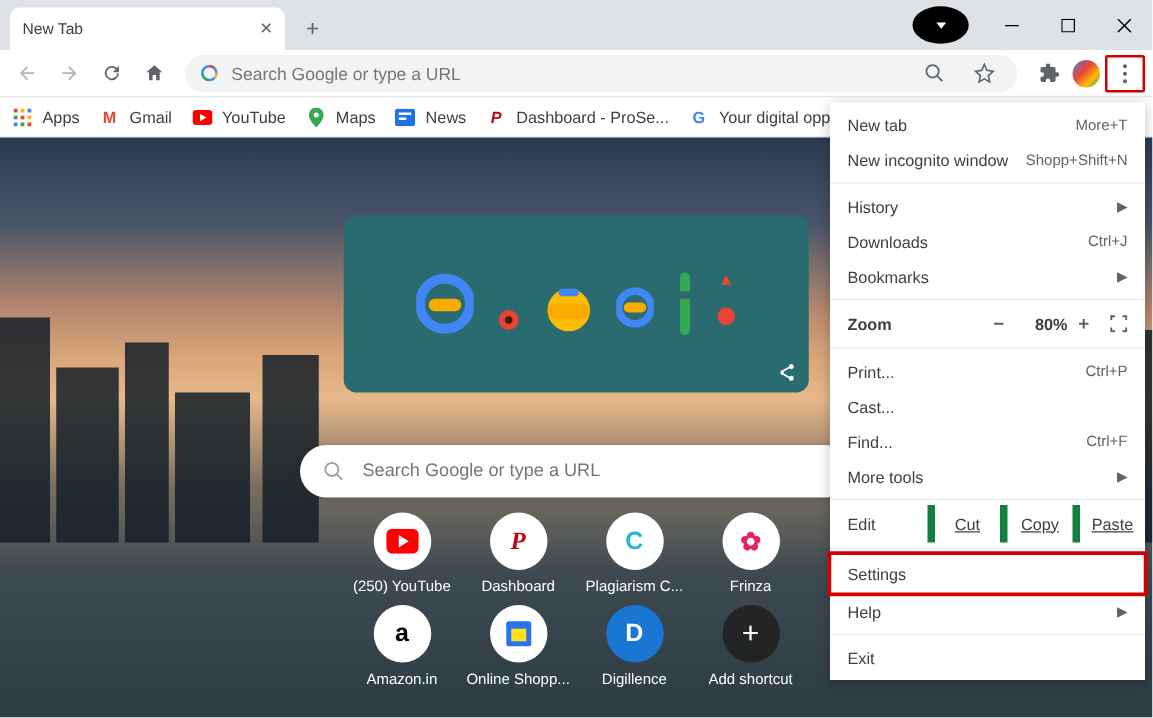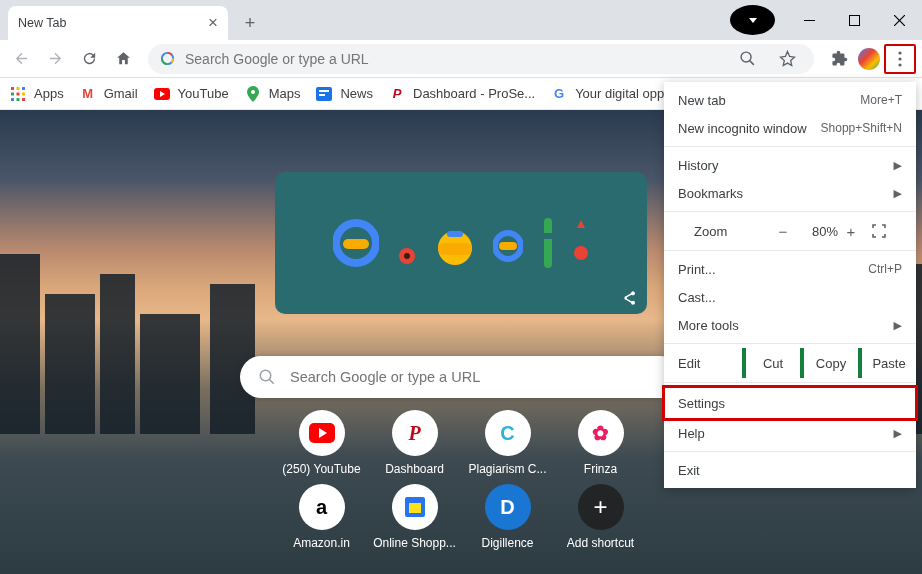--- a/index.html
+++ b/index.html
@@ -51,28 +51,28 @@
 .sc-circle { width: 46px; height: 46px; border-radius: 50%; background: #fff; display: flex; align-items: center; justify-content: center; font-size: 20px; font-weight: bold; }
 .sc-label { font-size: 12px; color: #fff; text-align: center; white-space: nowrap; overflow: hidden; text-overflow: ellipsis; max-width: 86px; }
 
 
 .menu { position: absolute; top: 82px; right: 6px; width: 252px; background: #fff; box-shadow: 0 2px 10px rgba(0,0,0,.25); font-size: 13px; color: #3c4043; z-index: 50; padding: 4px 0; }
 .menu-row { height: 28px; display: flex; align-items: center; padding: 0 14px; cursor: pointer; }
 .menu-row .label { flex: 1; }
 .menu-row .shortcut { color: #5f6368; font-size: 12px; }
 .menu-row .arrow { color: #5f6368; font-size: 11px; }
 .menu-sep { height: 1px; background: #e8eaed; margin: 4px 0; }
-.menu-zoom { height: 30px; display: flex; align-items: center; padding: 0 30px; }
+.menu-zoom { height: 30px; display: flex; align-items: center; padding: 0 14px; font-weight: bold; }
 .menu-zoom .label { flex: 1; }
 .menu-zoom .zbtn { width: 26px; text-align: center; color: #5f6368; cursor: pointer; font-size: 15px; }
 .menu-zoom .zval { width: 42px; text-align: right; }
 .menu-zoom .full { margin-left: 8px; cursor: pointer; }
 .menu-edit { height: 30px; display: flex; align-items: center; padding: 0 0 0 14px; }
 .menu-edit .label { width: 64px; }
-.menu-edit .ecell { flex: 1; text-align: center; border-left: 4px solid #15803d; height: 100%; display: flex; align-items: center; justify-content: center; cursor: pointer; }
+.menu-edit .ecell { flex: 1; text-align: center; border-left: 6px solid #15803d; height: 100%; display: flex; align-items: center; justify-content: center; cursor: pointer; text-decoration: underline; }
 .menu-row.highlight { outline: 3px solid #d20000; outline-offset: -1px; height: 32px; }
 
 
 svg { display: block; }
 </style>
 </head>
 <body>
 
 <div class="titlebar">
   <div class="tab">
@@ -325,20 +325,24 @@
   <div class="menu-row">
       <span class="label">New incognito window</span>
       <span class="shortcut">Shopp+Shift+N</span>
     </div>
   <div class="menu-sep"></div>
   <div class="menu-row">
       <span class="label">History</span>
       <span class="arrow">▶</span>
     </div>
   <div class="menu-row">
+      <span class="label">Downloads</span>
+      <span class="shortcut">Ctrl+J</span>
+    </div>
+  <div class="menu-row">
       <span class="label">Bookmarks</span>
       <span class="arrow">▶</span>
     </div>
   <div class="menu-sep"></div>
   <div class="menu-zoom">
     <span class="label">Zoom</span>
     <span class="zbtn">−</span>
     <span class="zval">80%</span>
     <span class="zbtn">+</span>
     <span class="full">
@@ -349,20 +353,24 @@
   </div>
   <div class="menu-sep"></div>
   <div class="menu-row">
       <span class="label">Print...</span>
       <span class="shortcut">Ctrl+P</span>
     </div>
   <div class="menu-row">
       <span class="label">Cast...</span>
     </div>
   <div class="menu-row">
+      <span class="label">Find...</span>
+      <span class="shortcut">Ctrl+F</span>
+    </div>
+  <div class="menu-row">
       <span class="label">More tools</span>
       <span class="arrow">▶</span>
     </div>
   <div class="menu-sep"></div>
   <div class="menu-edit">
     <span class="label">Edit</span>
     <span class="ecell">Cut</span>
     <span class="ecell">Copy</span>
     <span class="ecell">Paste</span>
   </div>

